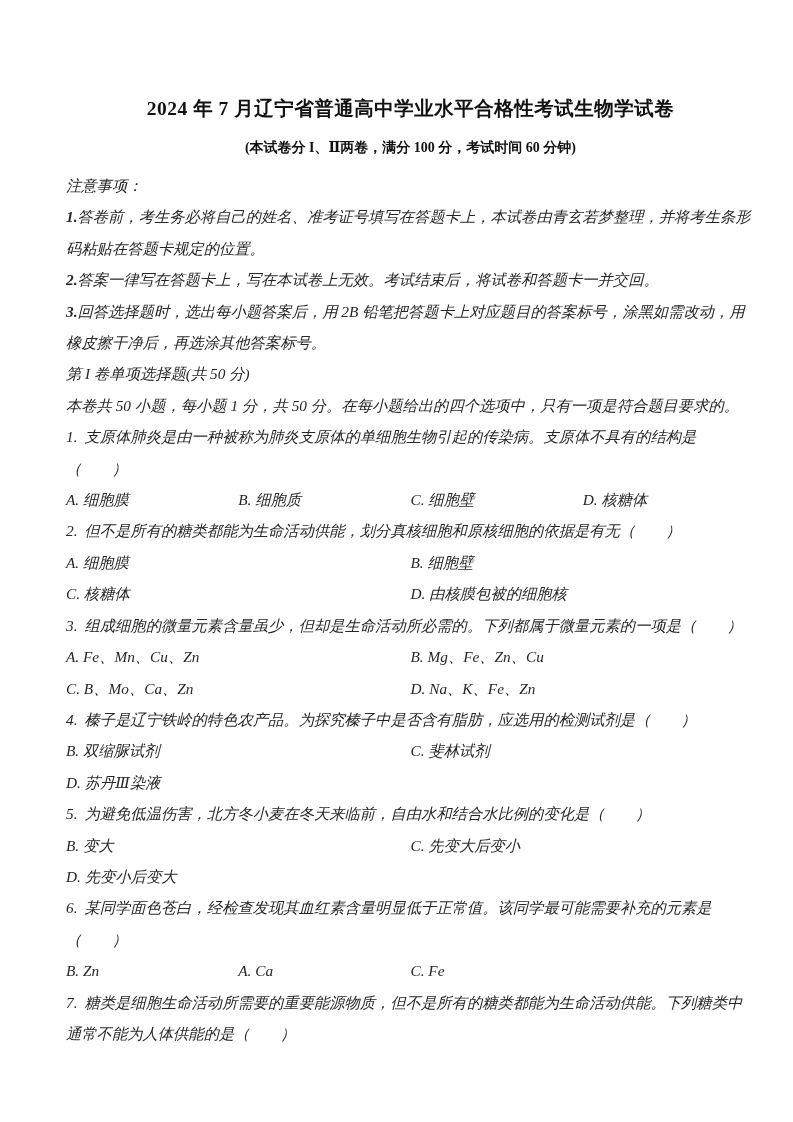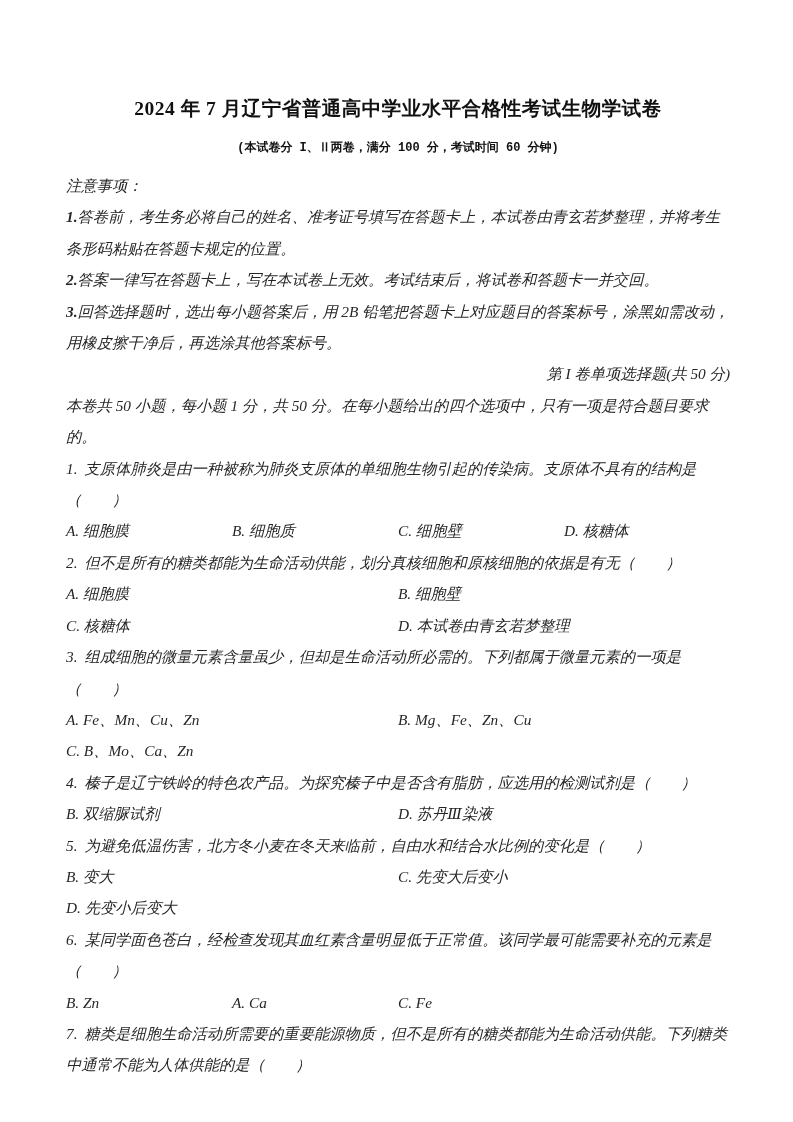--- a/index.html
+++ b/index.html
@@ -4,37 +4,37 @@
 <style>
   * { box-sizing: border-box; }
   html, body { margin: 0; padding: 0; }
   body {
     width: 793px; height: 1122px;
     background: #ffffff;
     color: #262626;
     font-family: "Liberation Serif", "DejaVu Serif", serif;
     overflow: hidden;
   }
-  .page { width: 100%; height: 100%; padding: 94px 63px 0 66px; }
+  .page { width: 100%; height: 100%; padding: 94px 38px 0 66px; }
 
   .title {
     font-size: 19.5px; font-weight: 700; text-align: center;
     color: #111; line-height: 30px; margin: 0 0 9px 0; letter-spacing: .5px;
   }
   .subtitle {
-    font-size: 12px; font-weight: 700; text-align: center;
-    color: #111; line-height: 30px; margin: 0 0 7px 0; font-family: Liberation Mono, monospace;
+    font-size: 14px; font-weight: 700; text-align: center;
+    color: #111; line-height: 30px; margin: 0 0 7px 0;
   }
 
   .content { font-size: 15.3px; line-height: 31.4px; font-style: italic; }
   .content p { margin: 0; }
 
   .notice-item .n { font-weight: 700; }
 
-  .section-title { text-align: right; }
+  .section-title { text-align: left; }
 
   .q-line .q-num { margin-right: 7px; }
 
   .options { display: grid; }
   .options.cols4 { grid-template-columns: 1fr 1fr 1fr 1fr; }
   .options.cols2 { grid-template-columns: 1fr 1fr; }
   .option { display: block; }
 </style>
 </head>
 <body>
@@ -68,35 +68,37 @@
             <span class="option">C. 细胞壁</span>
             <span class="option">D. 核糖体</span>
           </div>
         </div>
         <div class="question">
           <p class="q-line"><span class="q-num">2.</span><span class="q-text">但不是所有的糖类都能为生命活动供能，划分真核细胞和原核细胞的依据是有无（　　）</span></p>
           <div class="options cols2">
             <span class="option">A. 细胞膜</span>
             <span class="option">B. 细胞壁</span>
             <span class="option">C. 核糖体</span>
-            <span class="option">D. 本试卷由青玄若梦整理</span>
+            <span class="option">D. 由核膜包被的细胞核</span>
           </div>
         </div>
         <div class="question">
           <p class="q-line"><span class="q-num">3.</span><span class="q-text">组成细胞的微量元素含量虽少，但却是生命活动所必需的。下列都属于微量元素的一项是（　　）</span></p>
           <div class="options cols2">
             <span class="option">A. Fe、Mn、Cu、Zn</span>
             <span class="option">B. Mg、Fe、Zn、Cu</span>
             <span class="option">C. B、Mo、Ca、Zn</span>
+            <span class="option">D. Na、K、Fe、Zn</span>
           </div>
         </div>
         <div class="question">
           <p class="q-line"><span class="q-num">4.</span><span class="q-text">榛子是辽宁铁岭的特色农产品。为探究榛子中是否含有脂肪，应选用的检测试剂是（　　）</span></p>
           <div class="options cols2">
             <span class="option">B. 双缩脲试剂</span>
+            <span class="option">C. 斐林试剂</span>
             <span class="option">D. 苏丹Ⅲ染液</span>
           </div>
         </div>
         <div class="question">
           <p class="q-line"><span class="q-num">5.</span><span class="q-text">为避免低温伤害，北方冬小麦在冬天来临前，自由水和结合水比例的变化是（　　）</span></p>
           <div class="options cols2">
             <span class="option">B. 变大</span>
             <span class="option">C. 先变大后变小</span>
             <span class="option">D. 先变小后变大</span>
           </div>

